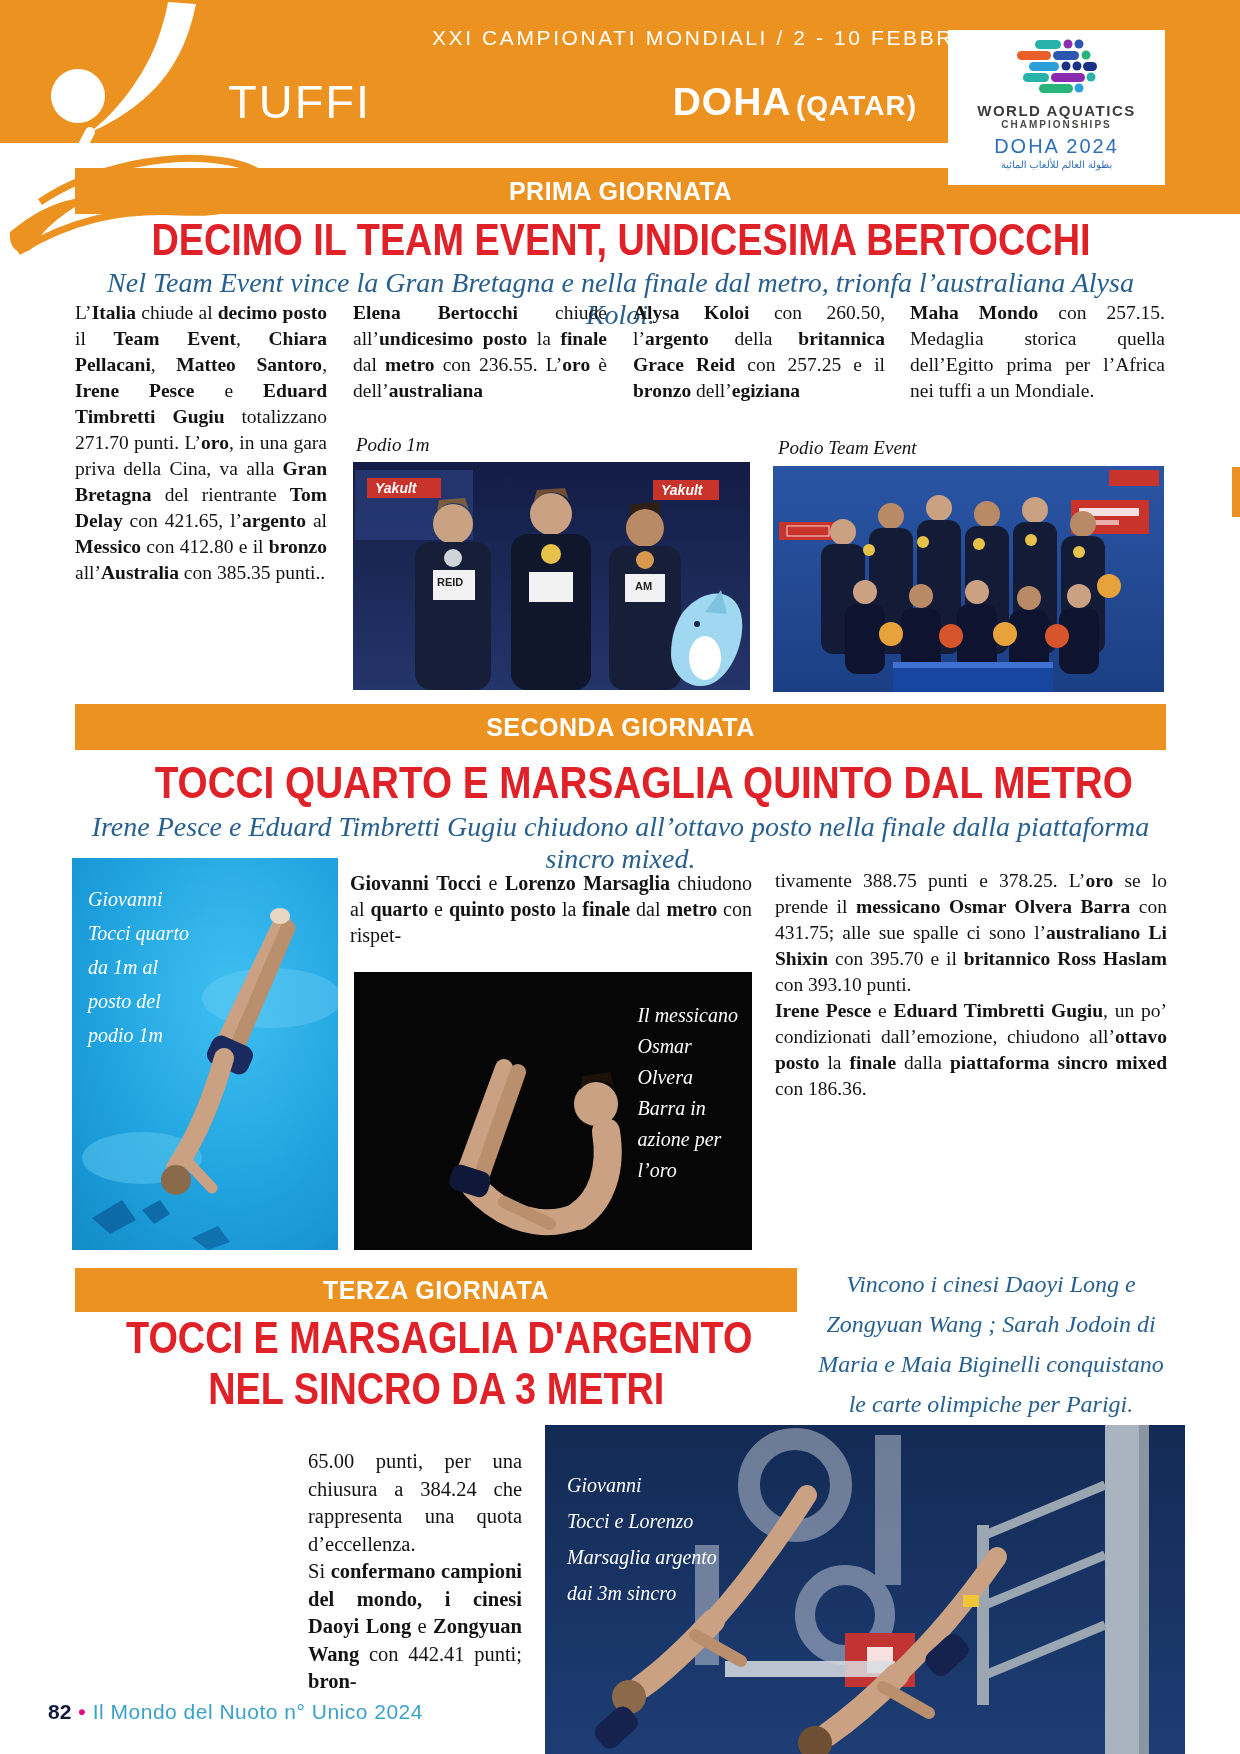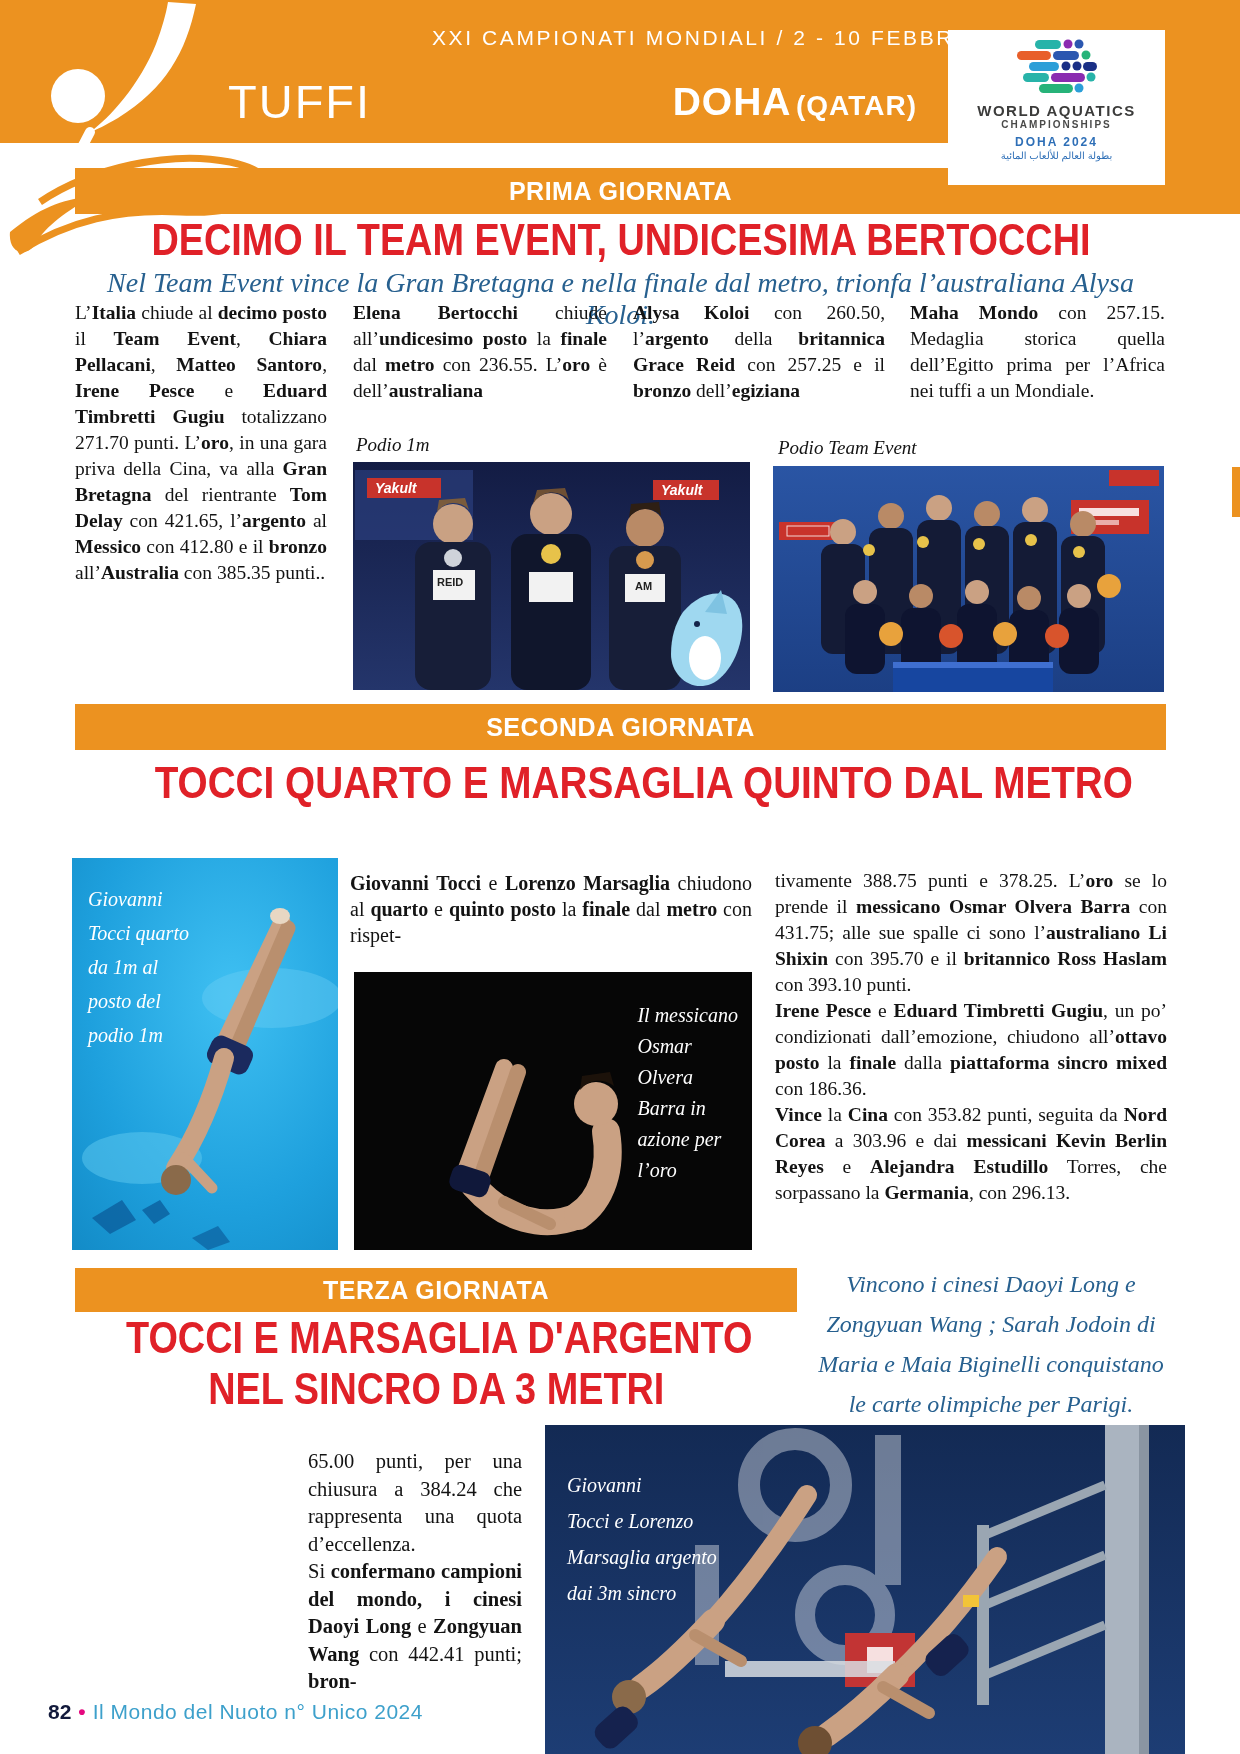--- a/index.html
+++ b/index.html
@@ -15,21 +15,21 @@
         font-family:"Liberation Sans",sans-serif;font-weight:bold;}
   #doha .city{font-size:39px;letter-spacing:1px;}
   #doha .suffix{font-size:28px;letter-spacing:1px;}
   #tuffi{left:228px;top:74px;color:#fff;font-family:"Liberation Sans",sans-serif;
          font-size:47px;letter-spacing:2px;}
   #logo-box{left:948px;top:30px;width:217px;height:155px;background:#fff;z-index:5;
             display:flex;flex-direction:column;align-items:center;justify-content:flex-start;
             font-family:"Liberation Sans",sans-serif;text-align:center;}
   #logo-box .wa1{font-size:15px;font-weight:bold;color:#3C3C3B;letter-spacing:1.5px;margin-top:2px;}
   #logo-box .wa2{font-size:10px;font-weight:bold;color:#4a4a49;letter-spacing:2px;}
-  #logo-box .wa3{font-size:12px;font-weight:bold;color:#2E6FB7;letter-spacing:2px;margin-top:5px;}
+  #logo-box .wa3{font-size:20px;font-weight:normal;color:#2E6FB7;letter-spacing:2px;margin-top:5px;}
   #logo-box .wa4{font-size:10px;color:#2E6FB7;margin-top:1px;}
   #side-tab{left:1232px;top:467px;width:8px;height:50px;background:#EC9220;}
   
   .banner{background:#EC9220;color:#fff;display:flex;align-items:center;justify-content:center;
           font-family:"Liberation Sans",sans-serif;font-weight:bold;font-size:25px;letter-spacing:.5px;}
   .hl{color:#E02128;font-family:"Liberation Sans",sans-serif;font-weight:bold;text-align:center;}
   .hx{display:inline-block;transform:scaleX(.86);transform-origin:50% 50%;white-space:nowrap;}
   #banner1{left:75px;top:168px;width:1091px;height:46px;text-align:right;}
   #headline1{left:75px;top:217px;width:1091px;font-size:44px;line-height:46px;}
   #subtitle1{left:75px;top:267px;width:1091px;}
@@ -264,20 +264,21 @@
           <circle cx="284" cy="170" r="12" fill="#d8542c"></circle>
           <circle cx="336" cy="120" r="12" fill="#e8a23c"></circle>
       </g>
       <rect x="120" y="196" width="160" height="30" fill="#1746a0"></rect>
       <rect x="120" y="196" width="160" height="6" fill="#3f6fd0"></rect>
     </svg>
   </div>
 
   <div class="abs banner" id="banner2">SECONDA GIORNATA</div>
   <div class="abs hl" id="headline2"><span class="hx">TOCCI QUARTO E MARSAGLIA QUINTO DAL METRO</span></div>
+  <div class="abs subt" id="subtitle2">Irene Pesce e Eduard Timbretti Gugiu chiudono all’ottavo posto nella finale dalla piattaforma sincro mixed.</div>
 
   <div class="abs photo" id="photoL">
     <svg width="266" height="392">
       <defs>
         <radialGradient id="g3" cx="60%" cy="35%" r="90%">
           <stop offset="0" stop-color="#3fc0f2"></stop>
             <stop offset=".6" stop-color="#1ea0dd"></stop>
             <stop offset="1" stop-color="#128ac6"></stop>
         </radialGradient>
       </defs>
@@ -327,21 +328,20 @@
         <div>Olvera</div>
         <div>Barra in</div>
         <div>azione per</div>
         <div>l’oro</div>
       </div>
   </div>
 
   <div class="abs col" id="d2right">
     <p>tivamente 388.75 punti e 378.25. L’<b>oro</b> se lo prende il <b>messicano Osmar Olvera Barra</b> con 431.75; alle sue spalle ci sono l’<b>australiano Li Shixin</b> con 395.70 e il <b>britannico Ross Haslam</b> con 393.10 punti.</p>
     <p><b>Irene Pesce</b> e <b>Eduard Timbretti Gugiu</b>, un po’ condizionati dall’emozione, chiudono all’<b>ottavo posto</b> la <b>finale</b> dalla <b>piattaforma sincro mixed</b> con 186.36.</p>
-    <p><b>Vince</b> la <b>Cina</b> con 353.82 punti, seguita da <b>Nord Corea</b> a 303.96 e dai <b>messicani Kevin Berlin Reyes</b> e <b>Alejandra Estudillo</b> Torres, che sorpassano la <b>Germania</b>, con 296.13.</p>
   </div>
 
   <div class="abs banner" id="banner3">TERZA GIORNATA</div>
   <div class="abs hl" id="headline3">
     <div><span class="hx">TOCCI E MARSAGLIA D'ARGENTO</span></div>
     <div><span class="hx">NEL SINCRO DA 3 METRI</span></div>
   </div>
   <div class="abs" id="note3">
       <div>Vincono i cinesi Daoyi Long e</div>
       <div>Zongyuan Wang ; Sarah Jodoin di</div>

